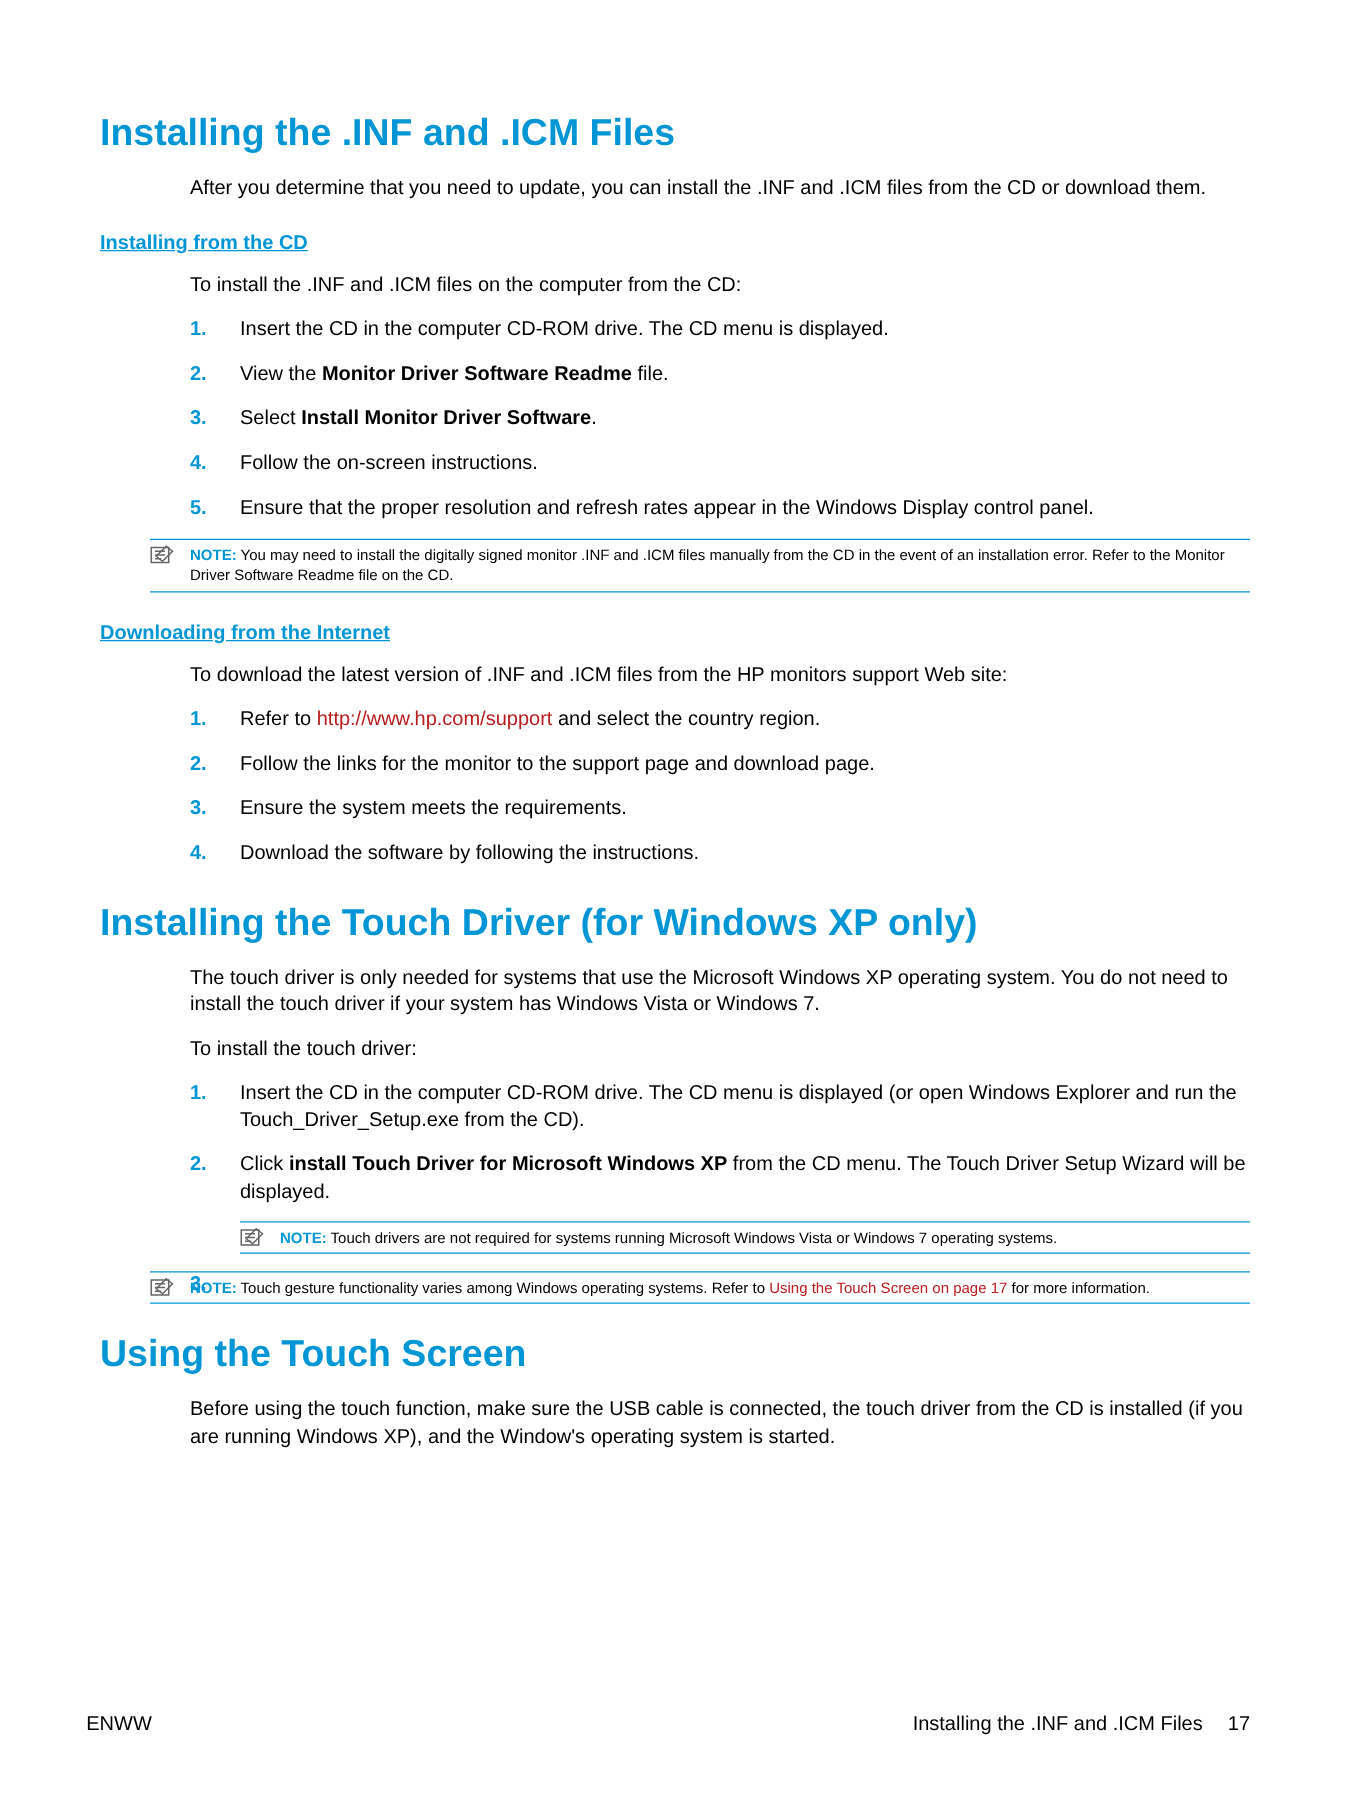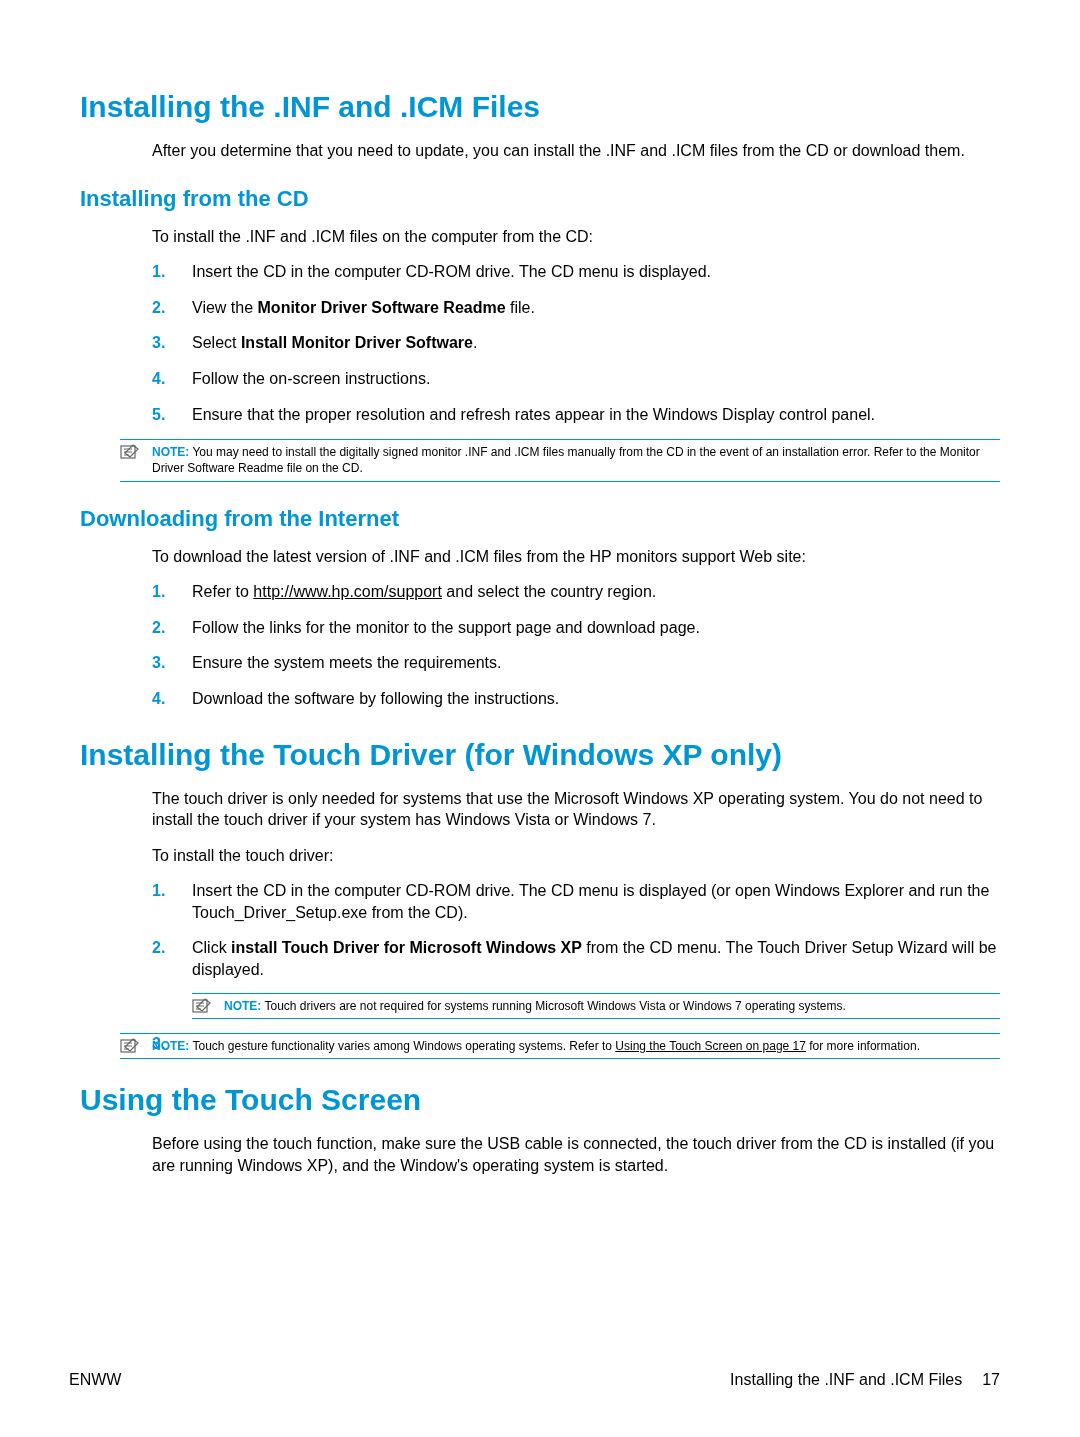--- a/index.html
+++ b/index.html
@@ -17,23 +17,24 @@
     position: relative;
   }
   h1 {
     color: #0096d6;
     font-size: 30px;
     font-weight: bold;
     margin: 0 0 16px 0;
   }
   h2 {
     color: #0096d6;
-    font-size: 22px;
+    font-size: 16px;
     font-weight: bold;
     margin: 24px 0 14px 0;
+    text-decoration: underline;
   }
   .body-block {
     margin-left: 72px;
     font-size: 16px;
     line-height: 1.35;
   }
   p {
     margin: 0 0 14px 0;
   }
   ol {
@@ -79,22 +80,21 @@
     left: 0;
     top: 4px;
     width: 20px;
     height: 16px;
   }
   .note-label {
     color: #0096d6;
     font-weight: bold;
   }
   a.link {
-    color: #000000;
-    text-decoration: underline;
+    color: #b91c1c;
   }
   .footer {
     position: absolute;
     bottom: 48px;
     left: 69px;
     right: 80px;
     font-size: 16px;
     display: flex;
     justify-content: space-between;
   }

